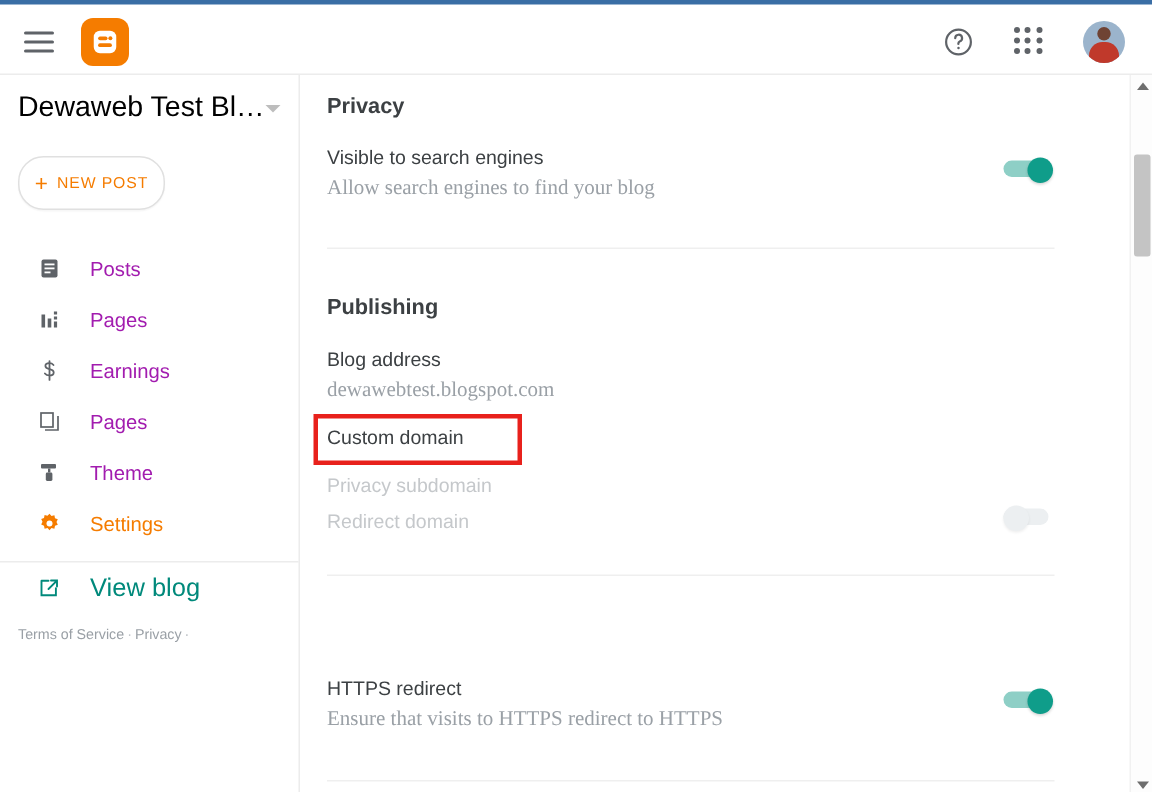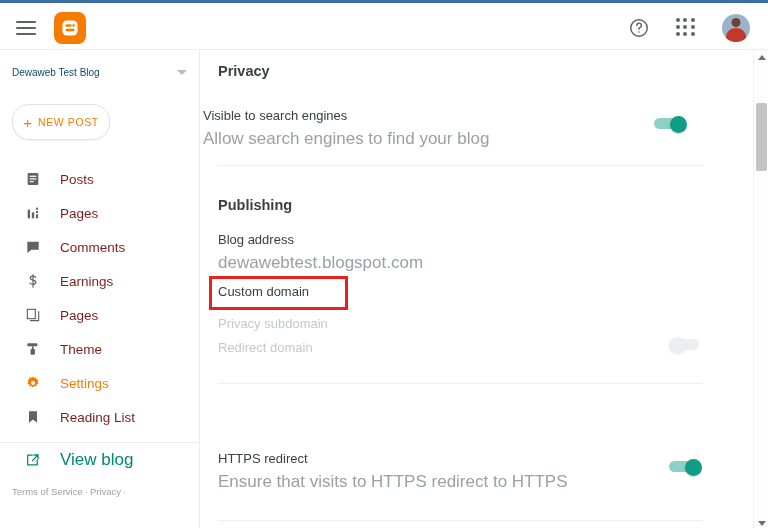--- a/index.html
+++ b/index.html
@@ -130,22 +130,22 @@
     box-sizing: border-box;
   }
   .blog-title-row {
     display: flex;
     align-items: center;
     height: 44px;
     padding: 0 12px 0 12px;
     cursor: pointer;
   }
   .blog-title {
-    font-size: 10px;
-    color: #0c4a6e;
+    font-size: 19px;
+    color: #000000;
     white-space: nowrap;
     overflow: hidden;
     text-overflow: ellipsis;
   }
   .caret {
     margin-left: auto;
     width: 0; height: 0;
     border-left: 5px solid transparent;
     border-right: 5px solid transparent;
     border-top: 5px solid #bdbdbd;
@@ -191,21 +191,21 @@
     height: 18px;
     display: flex;
     align-items: center;
     justify-content: center;
     color: #5f6368;
     flex: 0 0 18px;
   }
   .nav-label {
     margin-left: 18px;
     font-size: 13.5px;
-    color: #7f1d1d;
+    color: #a21caf;
   }
   .nav-item.active .nav-icon { color: #f57c00; }
   .nav-item.active .nav-label { color: #f57c00; }
 
   .nav-sep {
     margin: 8px 0 0 0;
     height: 1px;
     background: #ececec;
   }
   .nav-item.viewblog .nav-icon { color: #00897b; }
@@ -244,23 +244,24 @@
     padding: 0;
   }
   .row {
     position: relative;
   }
   .row-label {
     font-size: 13px;
     color: #3c4043;
   }
   .row-sub {
-    font-size: 17px;
+    font-size: 14px;
     color: #9aa0a6;
     margin-top: 6px;
+    font-family: Liberation Serif, serif;
   }
   .row-label.disabled { color: #c5c8cb; }
   .divider {
     height: 1px;
     background: #efefef;
   }
 
   
   .toggle {
     position: absolute;
@@ -411,28 +412,20 @@
               <rect x="4" y="7" width="3.6" height="13" fill="#5f6368"></rect>
               <rect x="10.2" y="11" width="3.6" height="9" fill="#5f6368"></rect>
               <rect x="16.4" y="4" width="3.2" height="3" fill="#5f6368"></rect>
               <rect x="16.4" y="9" width="3.2" height="3" fill="#5f6368"></rect>
               <rect x="16.4" y="14" width="3.2" height="6" fill="#5f6368"></rect>
             </svg>
         </span>
         <span class="nav-label">Pages</span>
       </div>
 
-      <div class="nav-item">
-        <span class="nav-icon">
-          <svg width="16" height="16" viewBox="0 0 24 24">
-              <path d="M3.5 4h17v12h-11l-6 5z" fill="#5f6368"></path>
-            </svg>
-        </span>
-        <span class="nav-label">Comments</span>
-      </div>
 
       <div class="nav-item">
         <span class="nav-icon">
           <svg width="16" height="16" viewBox="0 0 24 24" fill="none" stroke="#5f6368" stroke-width="1.8" stroke-linecap="round">
             <path d="M16 6.5c-1-1.2-2.5-1.8-4.2-1.8-2.3 0-3.9 1.1-3.9 2.8 0 1.7 1.6 2.5 4.1 3.1 2.6.6 4.2 1.5 4.2 3.3 0 1.9-1.8 3-4.3 3-1.9 0-3.5-.6-4.5-1.9"></path>
             <path d="M12 2.6v18.8"></path>
           </svg>
         </span>
         <span class="nav-label">Earnings</span>
       </div>
@@ -462,28 +455,20 @@
       <div class="nav-item active">
         <span class="nav-icon">
           <svg width="16" height="16" viewBox="0 0 24 24" fill="#f57c00">
             <path d="M12 2.2l2 2.2 2.9-.7.6 3 2.8 1.1-1.3 2.7 1.3 2.7-2.8 1.1-.6 3-2.9-.7-2 2.2-2-2.2-2.9.7-.6-3L3.7 13l1.3-2.7L3.7 7.6l2.8-1.1.6-3 2.9.7z"></path>
             <circle cx="12" cy="11.9" r="3" fill="#ffffff"></circle>
           </svg>
         </span>
         <span class="nav-label">Settings</span>
       </div>
 
-      <div class="nav-item">
-        <span class="nav-icon">
-          <svg width="16" height="16" viewBox="0 0 24 24">
-              <path d="M6 3.5h12v17l-6-4.6-6 4.6z" fill="#5f6368"></path>
-            </svg>
-        </span>
-        <span class="nav-label">Reading List</span>
-      </div>
 
       <div class="nav-sep"></div>
 
       <div class="nav-item viewblog">
         <span class="nav-icon">
           <svg width="16" height="16" viewBox="0 0 24 24" fill="none" stroke="#00897b" stroke-width="1.9" stroke-linecap="round">
             <path d="M4 4.8h7M4 4.8v14.4h14.4v-7"></path>
             <path d="M13.5 4.5h6v6M19.2 4.8L11 13"></path>
           </svg>
         </span>
@@ -499,21 +484,21 @@
 
     </div>
   </div>
 
   <div class="main">
 
     <div style="position:absolute; left:17px; top:13px; width:485px;">
       <div class="section-title">Privacy</div>
     </div>
 
-    <div class="row" style="position:absolute; left:2px; top:47px; width:485px;margin-top:11px;">
+    <div class="row" style="position:absolute; left:17px; top:47px; width:485px;">
       <div class="row-label">Visible to search engines</div>
       <div class="row-sub">Allow search engines to find your blog</div>
       <div class="toggle" style="top:8px;">
         <div class="track"></div>
           <div class="knob"></div>
       </div>
     </div>
 
     <div class="divider" style="position:absolute; left:17px; top:115px; width:485px;"></div>
 

